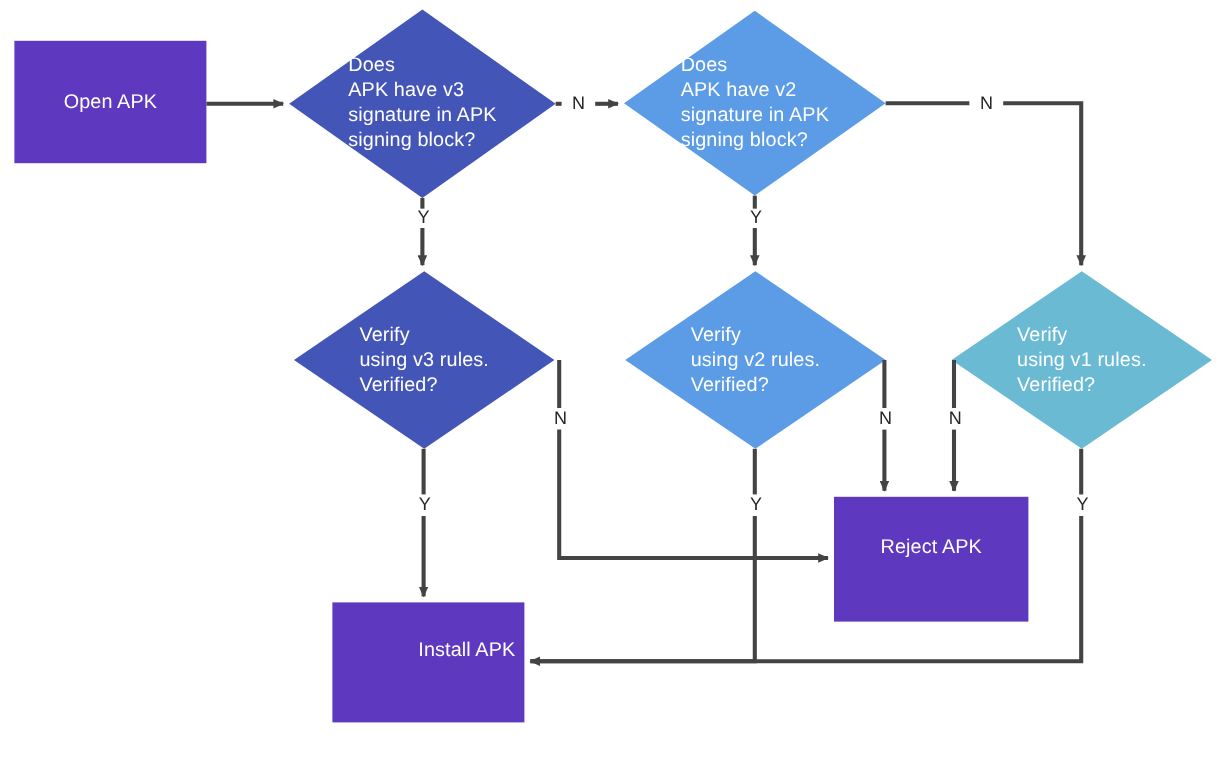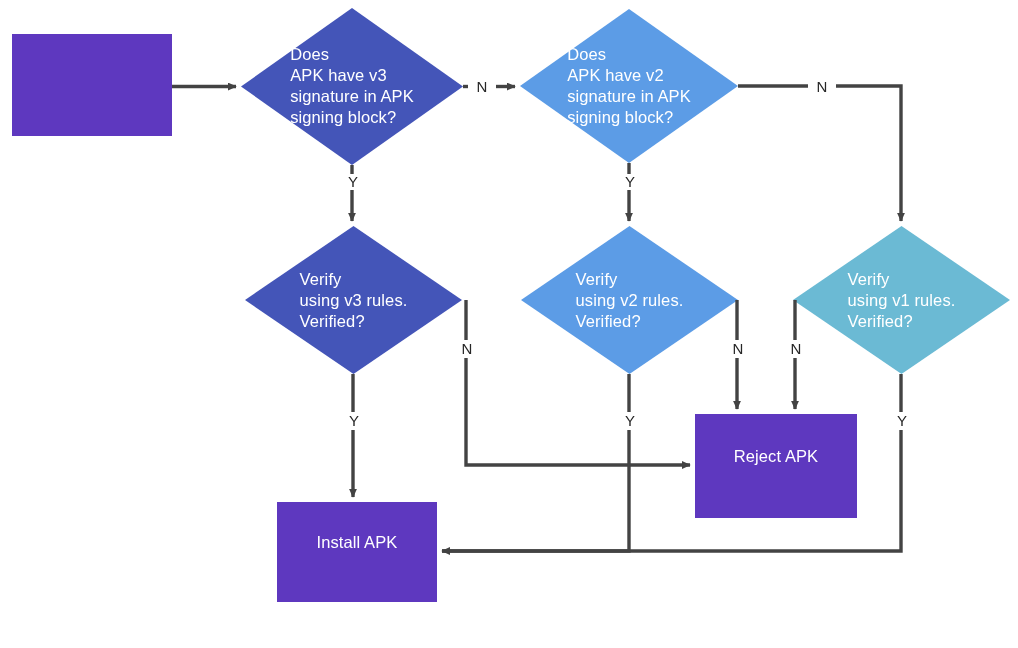--- a/index.html
+++ b/index.html
@@ -105,20 +105,21 @@
       <path d="M629,430 L629,551 L442,551" marker-end="url(#arrowhead)"></path>
 
       <path d="M795,300 L795,340"></path>
       <path d="M795,358 L795,409" marker-end="url(#arrowhead)"></path>
 
       <path d="M901,374 L901,412"></path>
       <path d="M901,430 L901,551 L442,551"></path>
     </g>
   </svg>
 
+  <div class="node-label" style="left:12px; top:34px; width:160px; height:102px;">Open APK</div>
 
   <div class="node-label" style="left:241px; top:22px; width:222px; height:128px;">Does
 APK have v3
 signature in APK
 signing block?</div>
 
   <div class="node-label" style="left:520px; top:22px; width:218px; height:128px;">Does
 APK have v2
 signature in APK
 signing block?</div>
@@ -130,21 +131,21 @@
   <div class="node-label" style="left:521px; top:251px; width:217px; height:98px;">Verify
 using v2 rules.
 Verified?</div>
 
   <div class="node-label" style="left:793px; top:251px; width:217px; height:98px;">Verify
 using v1 rules.
 Verified?</div>
 
   <div class="node-label" style="left:695px; top:414px; width:162px; height:84px;">Reject APK</div>
 
-  <div class="node-label" style="left:277px; top:502px; width:160px; height:80px;">Install APK</div>
+  <div class="node-label" style="left:277px; top:502px; width:160px; height:80px;padding-left:32px;">Install APK</div>
 
   <div class="edge-label" style="left:468px; top:79px; width:26px;">N</div>
 
   <div class="edge-label" style="left:339px; top:174px; width:26px;">Y</div>
 
   <div class="edge-label" style="left:808px; top:79px; width:26px;">N</div>
 
   <div class="edge-label" style="left:616px; top:174px; width:26px;">Y</div>
 
   <div class="edge-label" style="left:453px; top:341px; width:26px;">N</div>

